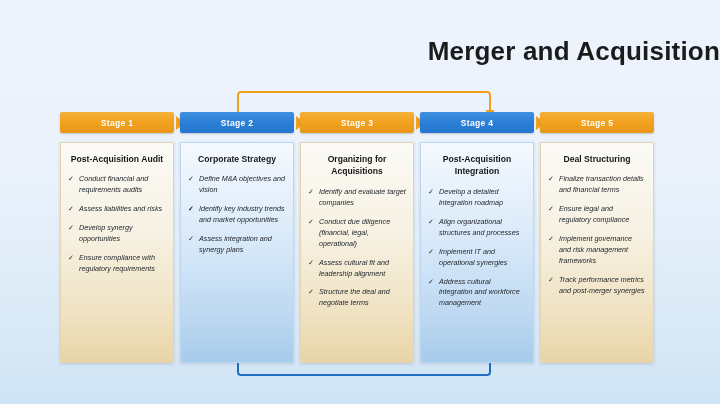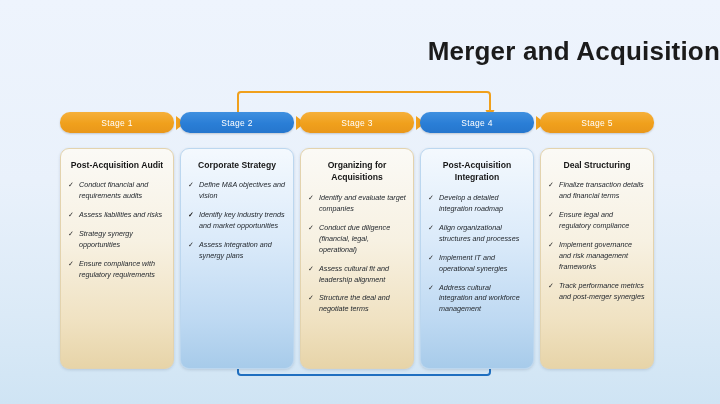--- a/index.html
+++ b/index.html
@@ -21,40 +21,40 @@
   
   .cols{
     position:absolute;left:60px;top:112px;width:604px;height:250px;
     display:flex;gap:0;
   }
   .col{width:114px;margin-right:6px;position:relative;}
   .col:last-child{margin-right:0;}
 
   
   .pill{
-    position:relative;height:21px;border-radius:10px;
+    position:relative;height:21px;border-radius:2px;
     display:flex;align-items:center;justify-content:center;
-    font-size:8.5px;font-weight:normal;color:#ffffff;
+    font-size:8.5px;font-weight:bold;color:#ffffff;
     letter-spacing:.3px;
     box-shadow:0 1px 2px rgba(0,0,0,.18);
   }
   .pill.orange{background:linear-gradient(180deg,#f6b03a 0%,#f0a01c 55%,#e9971a 100%);}
   .pill.blue{background:linear-gradient(180deg,#3f90e0 0%,#2a7ed6 55%,#2576cd 100%);text-align:right;}
 
   .chev{
     position:absolute;right:-11px;top:50%;transform:translateY(-50%);
     width:0;height:0;
     border-top:7px solid transparent;
     border-bottom:7px solid transparent;
     border-left:9px solid #f0a01c;
   }
 
   
   .card{
-    margin-top:15px;height:221px;border-radius:9px;
+    margin-top:9px;height:221px;border-radius:1px;
     box-sizing:border-box;padding:10px 7px 6px 7px;
     box-shadow:0 1px 3px rgba(40,60,90,.17);
     overflow:hidden;
   }
   .card.tan{
     background:linear-gradient(180deg,#fbfaf6 0%,#f7f1e2 42%,#f0e2c2 78%,#e7d4a8 100%);
     border:1px solid #e3d3ae;
   }
   .card.bluecard{
     background:linear-gradient(180deg,#f4f9fe 0%,#dcebfa 40%,#bed9f2 78%,#a7cbea 100%);
@@ -104,21 +104,21 @@
     <div class="col">
       <div class="pill orange">
         <span>Stage 1</span>
         <span class="chev"></span>
       </div>
       <div class="card tan">
         <div class="card-title">Post-Acquisition Audit</div>
         <ul class="items">
           <li><span class="tick">✓</span><span>Conduct financial and requirements audits</span></li>
           <li><span class="tick">✓</span><span>Assess liabilities and risks</span></li>
-          <li><span class="tick">✓</span><span>Strategy synergy opportunities</span></li>
+          <li><span class="tick">✓</span><span>Develop synergy opportunities</span></li>
           <li><span class="tick">✓</span><span>Ensure compliance with regulatory requirements</span></li>
         </ul>
       </div>
     </div>
 
     <div class="col">
       <div class="pill blue">
         <span>Stage 2</span>
         <span class="chev"></span>
       </div>

